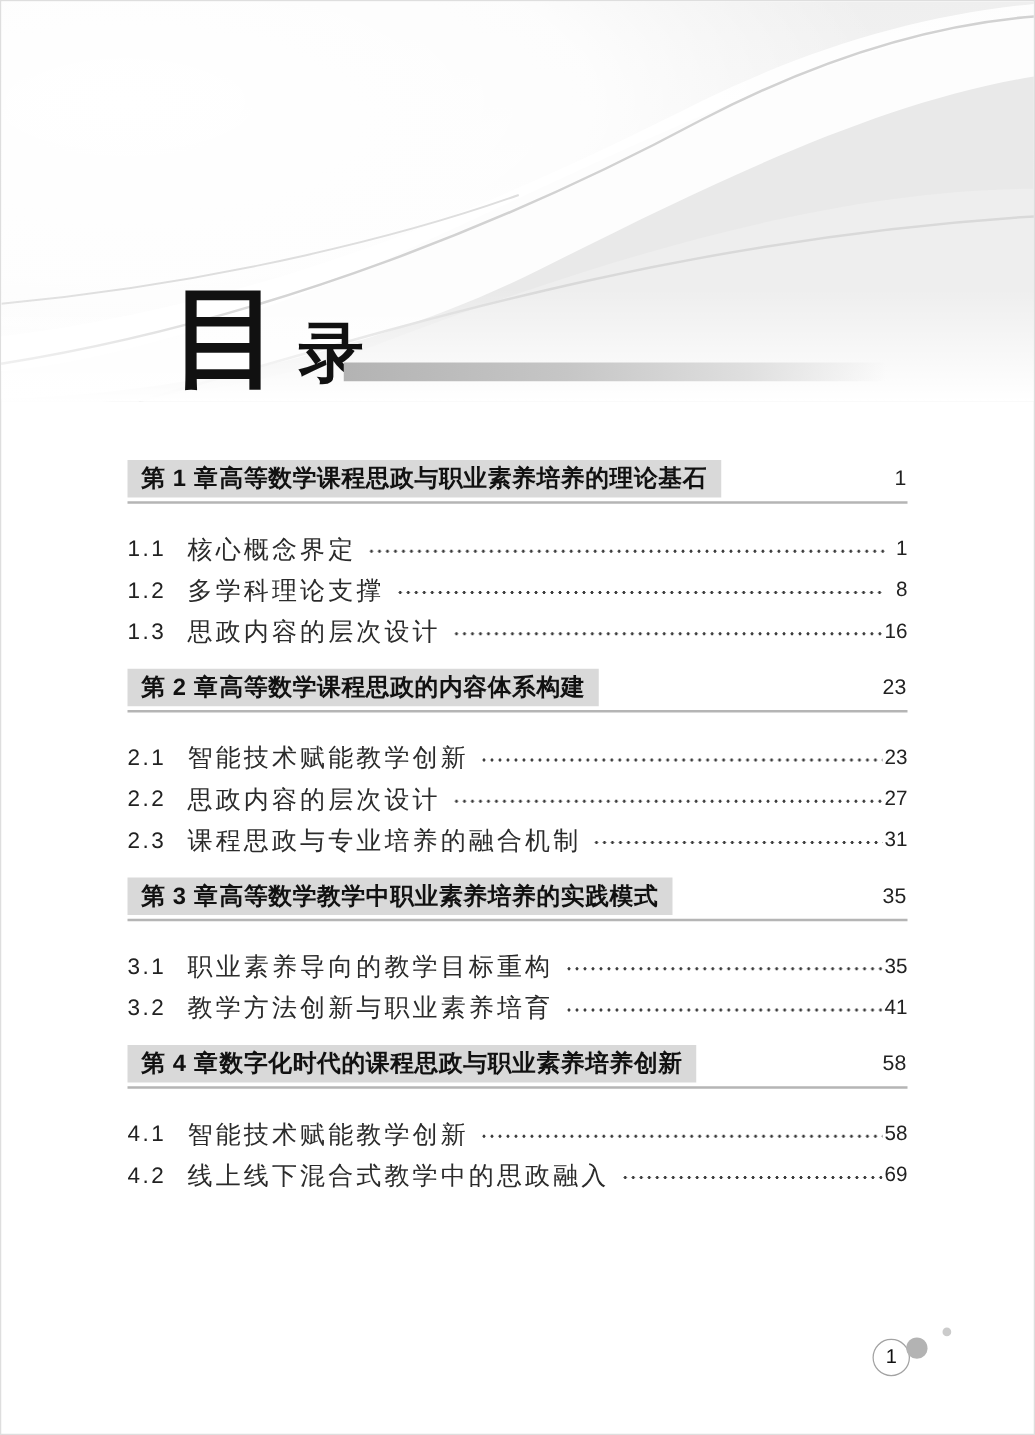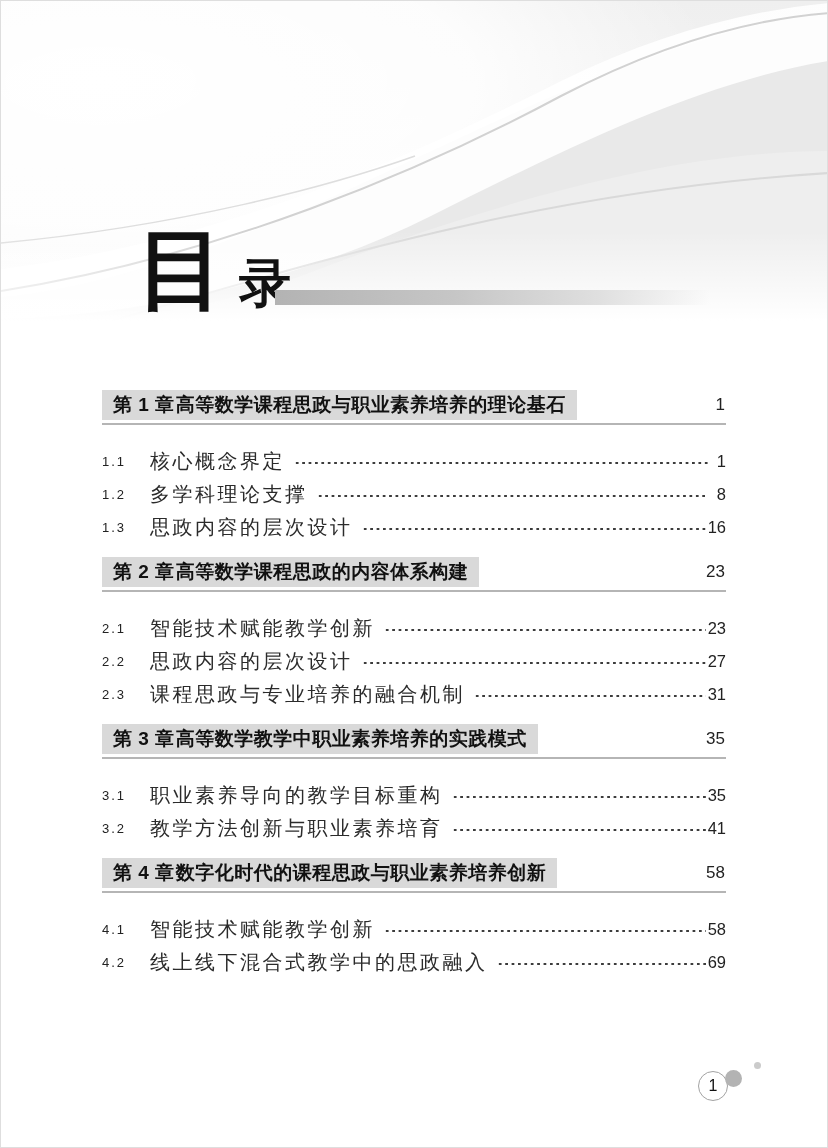--- a/index.html
+++ b/index.html
@@ -31,21 +31,21 @@
     font-weight:bold; font-size:52px; line-height:52px;
     color:#111;
   }
   .toc-title-bar {
     position:absolute; left:274px; top:289px;
     width:448px; height:15px;
     background:linear-gradient(to right, #b3b3b3 0%, #c6c6c6 40%, #dfdfdf 72%, rgba(255,255,255,0) 97%);
   }
 
   
-  .content { position:absolute; left:101px; top:389px; width:624px; }
+  .content { position:absolute; left:101px; top:367px; width:624px; }
   .chapter { margin-bottom:13px; }
   .ch-head {
     display:flex; align-items:center; justify-content:space-between;
     border-bottom:2px solid #b5b5b5;
     padding-bottom:3px;
   }
   .ch-box {
     display:inline-flex; align-items:center;
     background:#d9d9d9;
     height:30px; padding:0 11px;
@@ -53,21 +53,21 @@
     letter-spacing:0.5px;
     white-space:nowrap;
   }
   .ch-box .ch-title { margin-left:1px; }
   .ch-page { font-size:17px; color:#222; padding-right:1px; }
 
   .rows { margin-top:20px; }
   .row { display:flex; align-items:center; height:33px; }
   .row-num {
     width:48px; flex:0 0 48px;
-    font-size:13px; letter-spacing:2px; color:#222;
+    font-size:18px; letter-spacing:2px; color:#222;
   }
   .row-title {
     font-family:"DejaVu Serif", serif;
     font-size:20px; letter-spacing:2.5px; color:#2b2b2b;
     white-space:nowrap;
   }
   .row-dots {
     flex:1 1 auto; height:12px;
     margin:3px 2px 0 9px;
     background:radial-gradient(circle, #3c3c3c 1.15px, rgba(0,0,0,0) 1.3px) left center / 6.4px 12px repeat-x;

